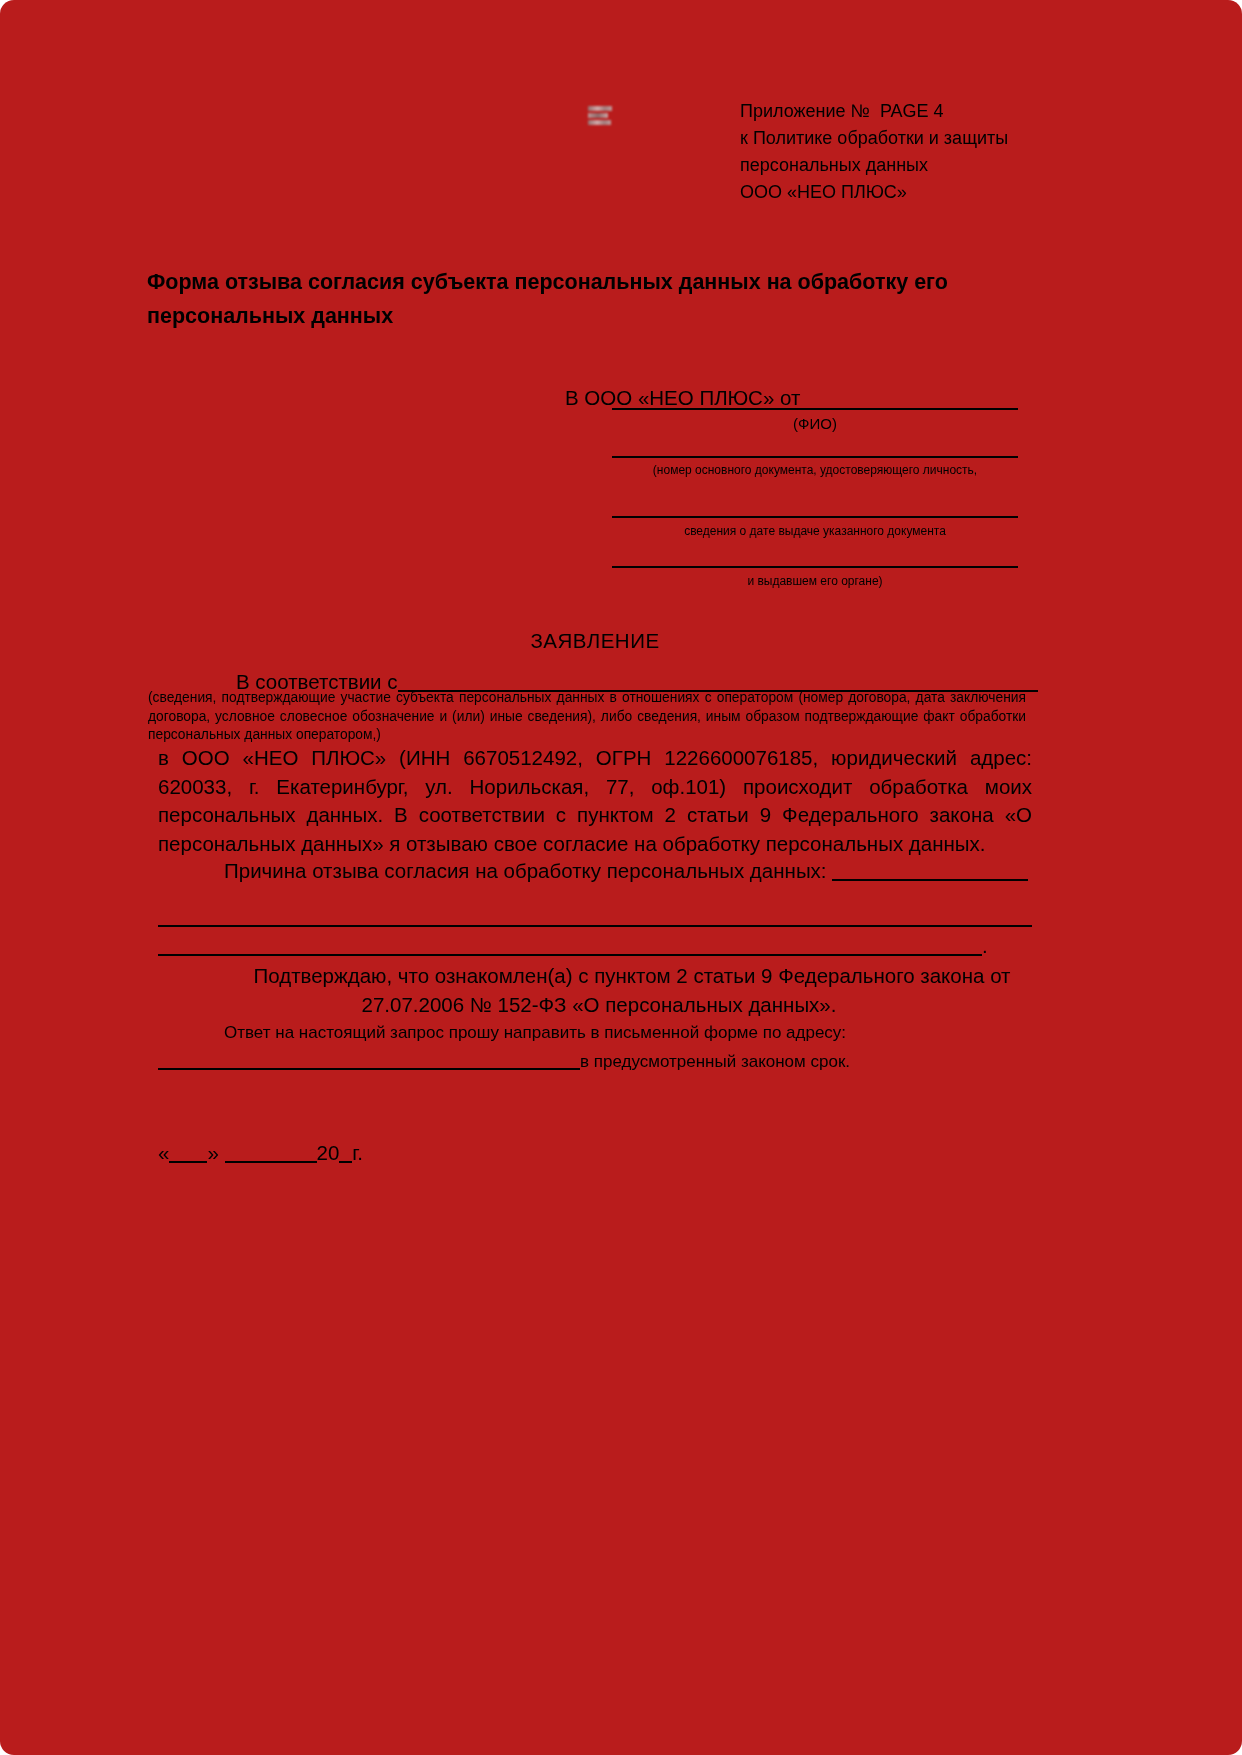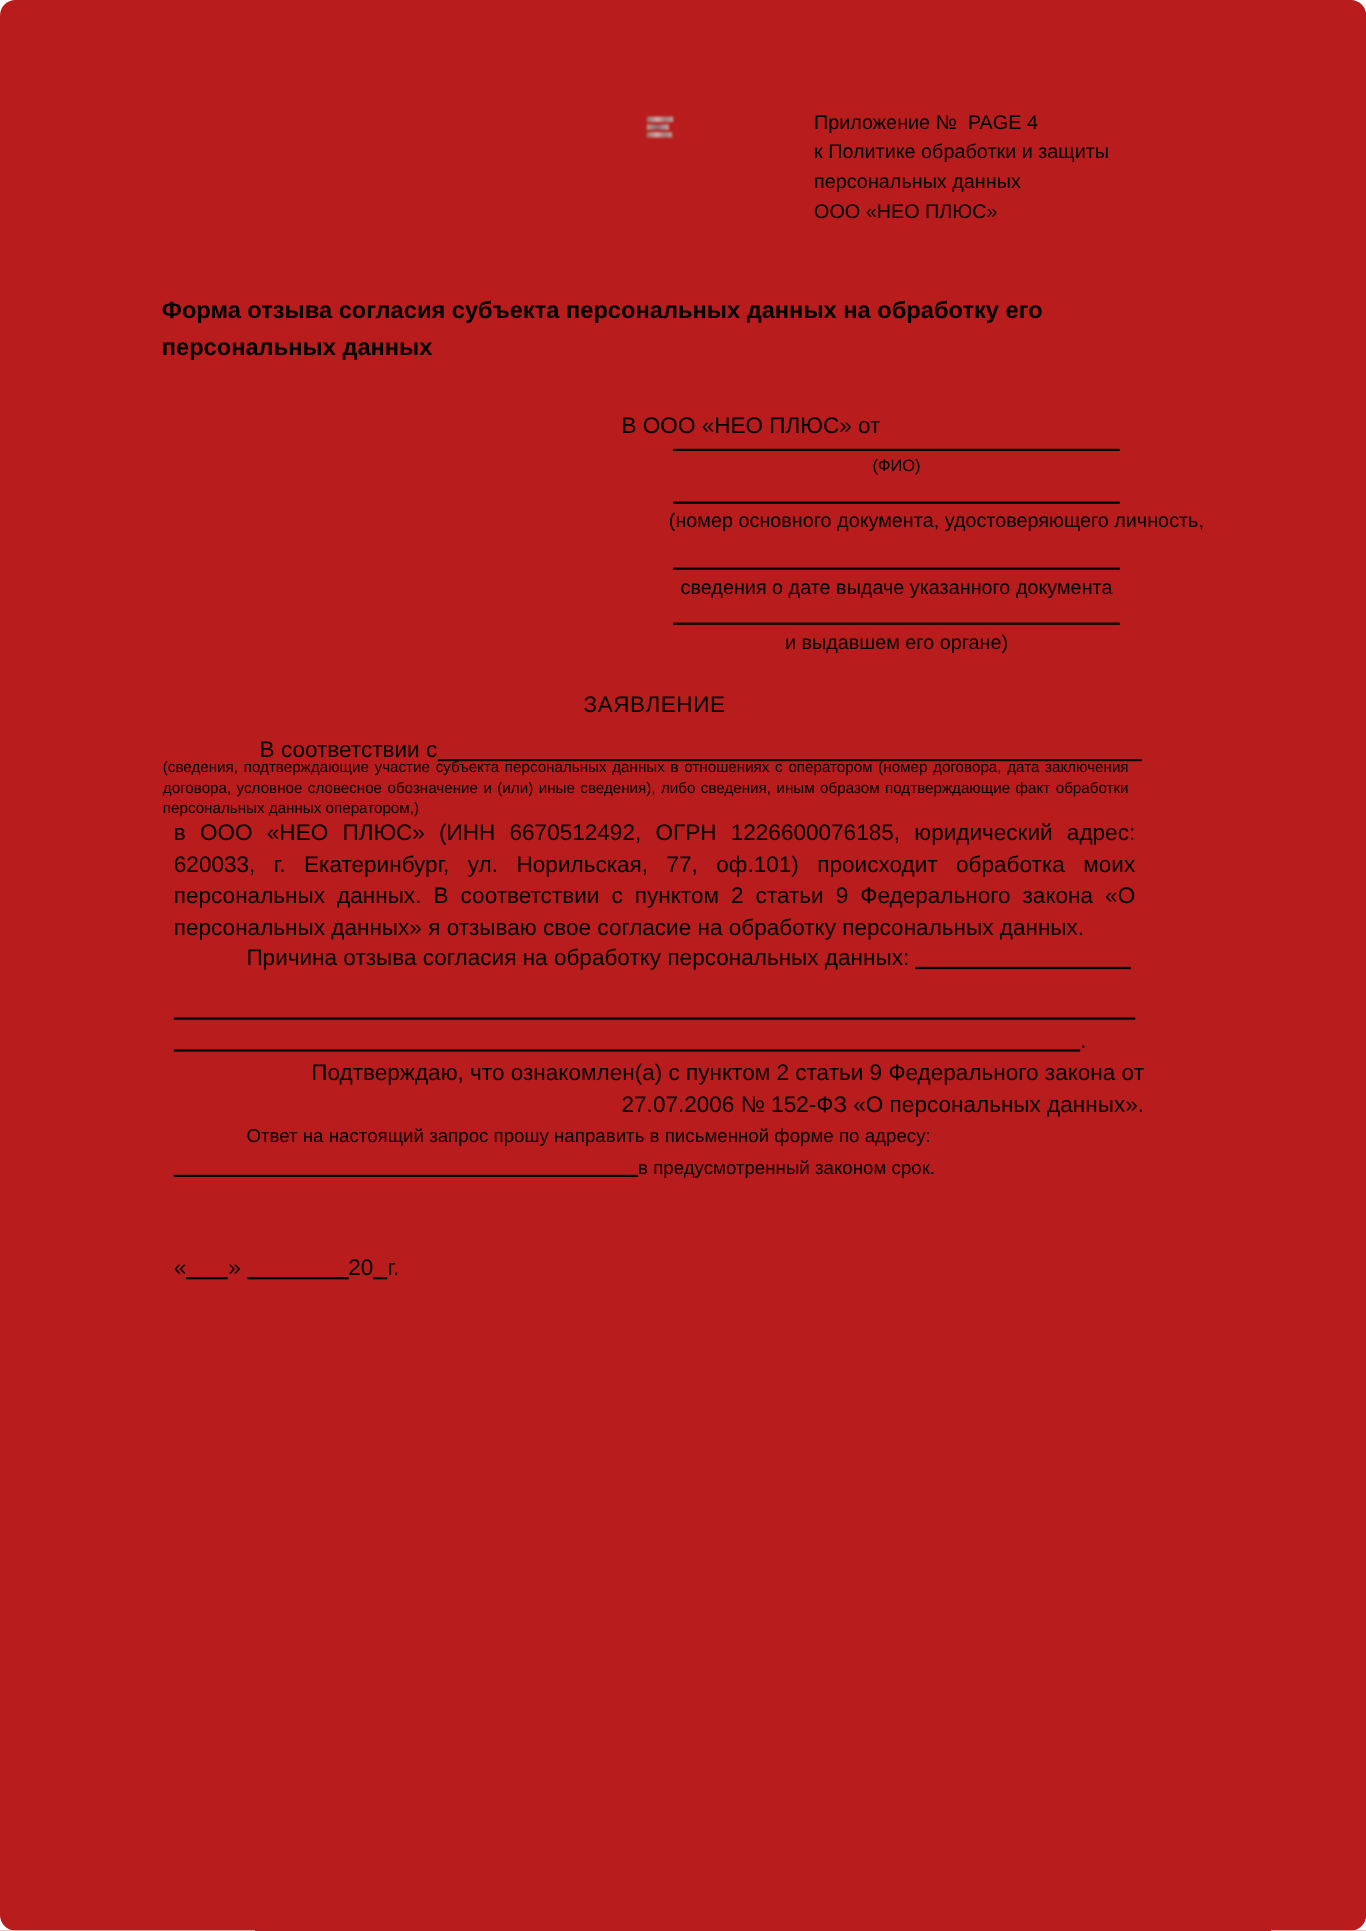--- a/index.html
+++ b/index.html
@@ -15,43 +15,43 @@
   
   .mark { position:absolute; left:588px; top:106px; width:24px; height:24px; filter:blur(1.2px); opacity:.75; }
   .mark .b1,.mark .b2,.mark .b3 { height:5px; margin-bottom:2px; background:linear-gradient(90deg,#8a8a8a,#d8d8d8 40%,#9a9a9a 70%,#c4c4c4); }
   .mark .b2 { width:20px; background:linear-gradient(90deg,#bdbdbd,#7f7f7f 50%,#d2d2d2); }
   .mark .b3 { width:23px; }
 
   .hdr { position:absolute; left:740px; top:98px; font-size:18px; line-height:27px; white-space:nowrap; }
 
   .title { position:absolute; left:147px; top:266px; width:905px; font-weight:bold; font-size:21.5px; line-height:33.5px; }
 
-  .to-line { position:absolute; left:565px; top:376px; font-size:20.5px; white-space:nowrap; }
+  .to-line { position:absolute; left:565px; top:386px; font-size:20.5px; white-space:nowrap; }
 
   .fline { position:absolute; left:612px; width:406px; height:0; border-bottom:2px solid #000; }
-  .fcap  { position:absolute; left:608px; width:414px; text-align:center; font-size:18px; white-space:nowrap; }
+  .fcap  { position:absolute; left:608px; width:414px; text-align:center; font-size:12px; white-space:nowrap; }
   .fcap.big { font-size:15px; }
 
   .heading { position:absolute; left:158px; top:629px; width:874px; text-align:center; font-size:20.5px; letter-spacing:.5px; }
 
   .according { position:absolute; left:158px; top:657px; width:874px; font-size:20.5px; text-indent:66px; white-space:nowrap; }
 
   .fineprint { position:absolute; left:148px; top:689px; width:878px; font-size:13.8px; line-height:18.6px; text-align:justify; }
 
   .bodytext { position:absolute; left:158px; top:744px; width:874px; font-size:20.5px; line-height:28.6px; text-align:justify; }
 
   .reason { position:absolute; left:158px; top:858px; width:880px; font-size:20.5px; text-indent:66px; white-space:nowrap; }
 
   .ul { display:inline-block; border-bottom:2px solid #000; height:1em; vertical-align:-3px; }
   .ul.thick { border-bottom-width:2.5px; }
 
   .bl1 { position:absolute; left:158px; top:925px; width:874px; height:0; border-bottom:2.5px solid #000; }
   .bl2 { position:absolute; left:158px; top:933px; font-size:20.5px; white-space:nowrap; }
 
-  .confirm { position:absolute; left:158px; top:961px; width:882px; font-size:20.5px; line-height:29px; text-indent:66px; text-align:right; }
+  .confirm { position:absolute; left:158px; top:961px; width:882px; font-size:20.5px; line-height:29px; text-indent:66px; text-align:center; }
 
   .reply { position:absolute; left:158px; top:1018px; width:886px; font-size:17px; line-height:29px; }
   .reply .ind { padding-left:66px; }
 
   .sign-date { position:absolute; left:158px; top:1140px; font-size:20.5px; white-space:nowrap; }
   .sign-line { position:absolute; left:703px; top:1140px; font-size:20.5px; white-space:nowrap; }
 </style>
 </head>
 <body>
 

